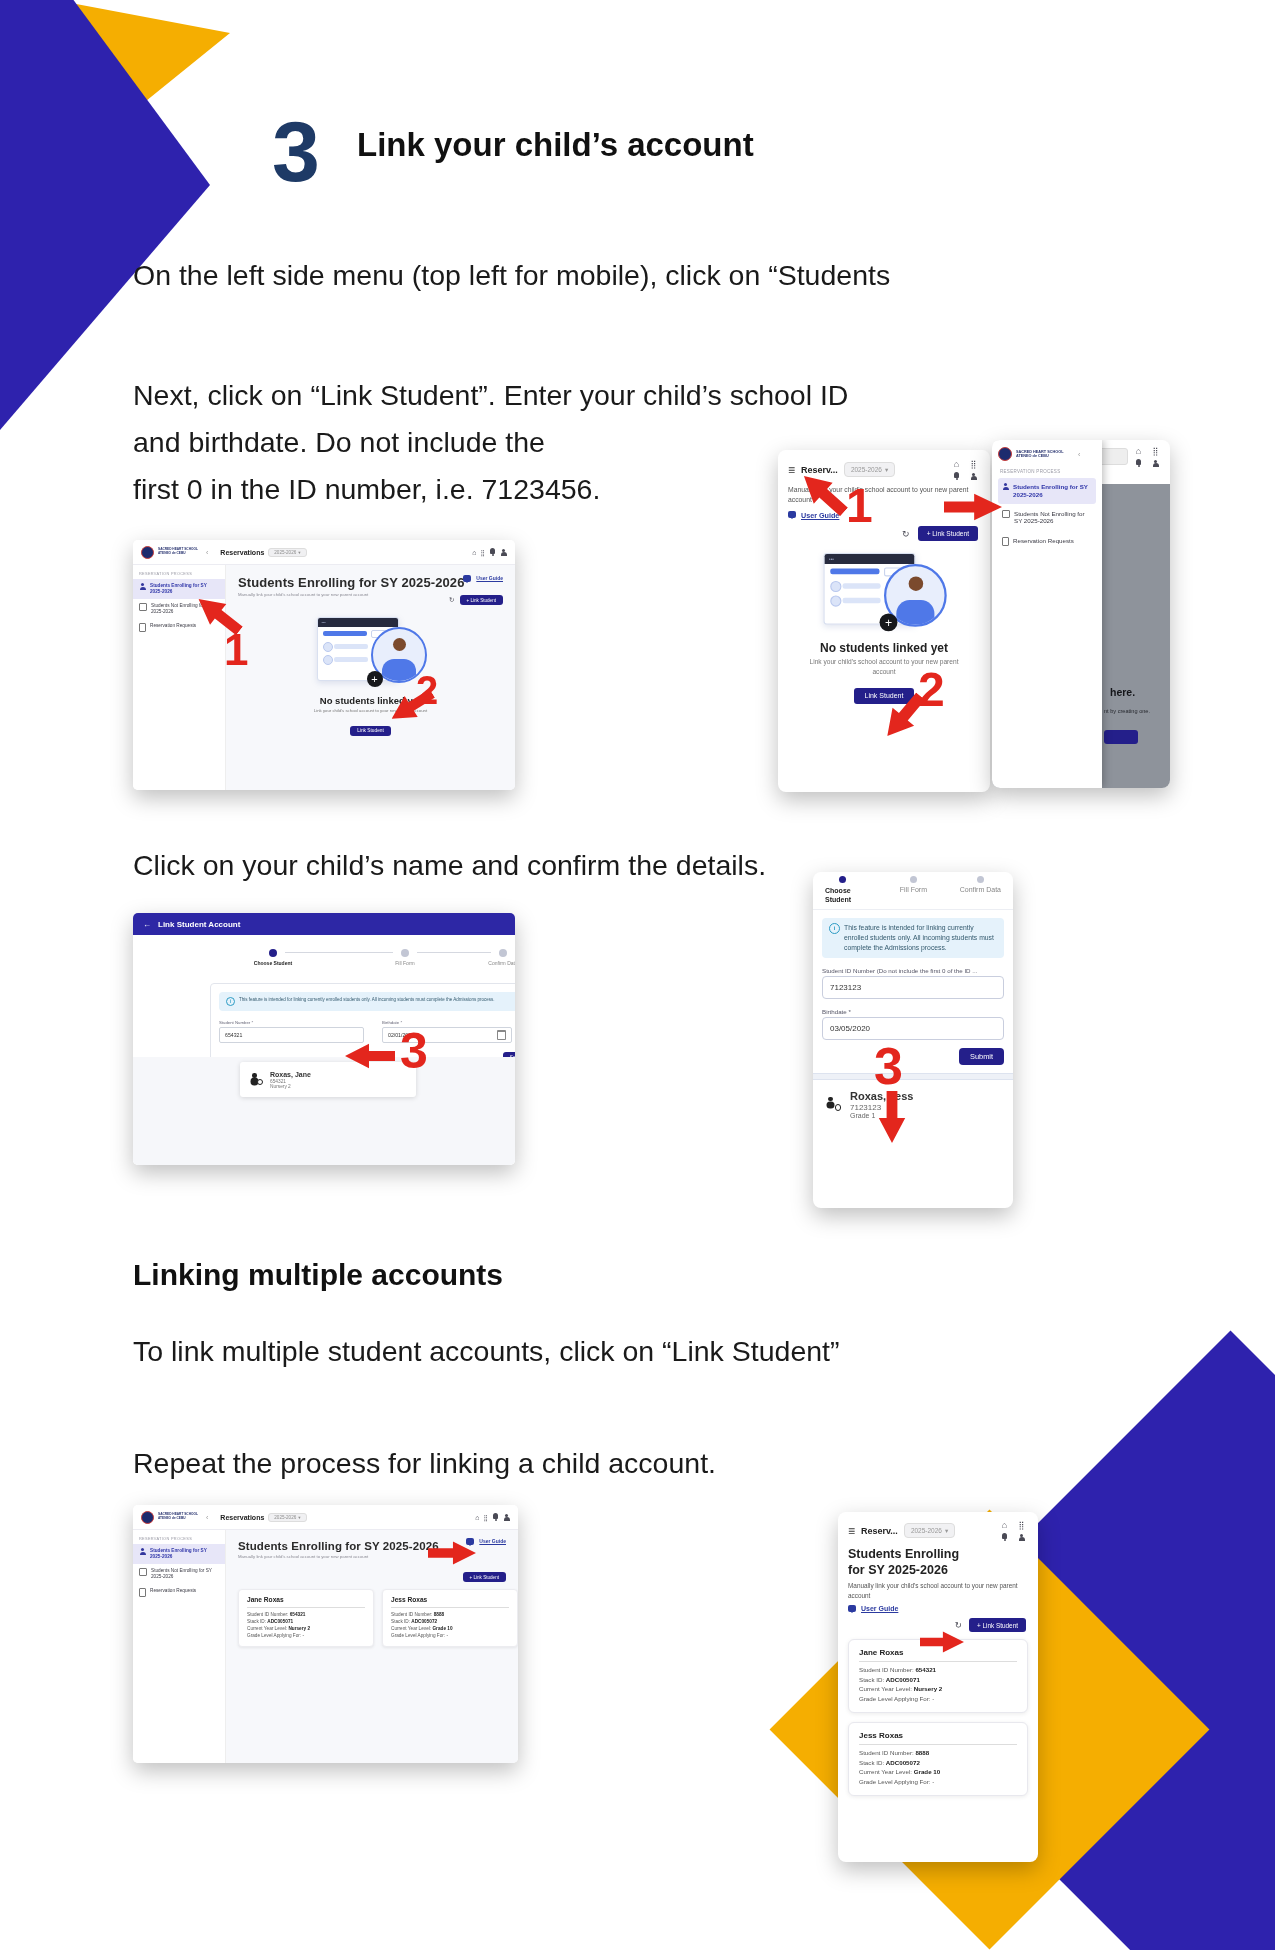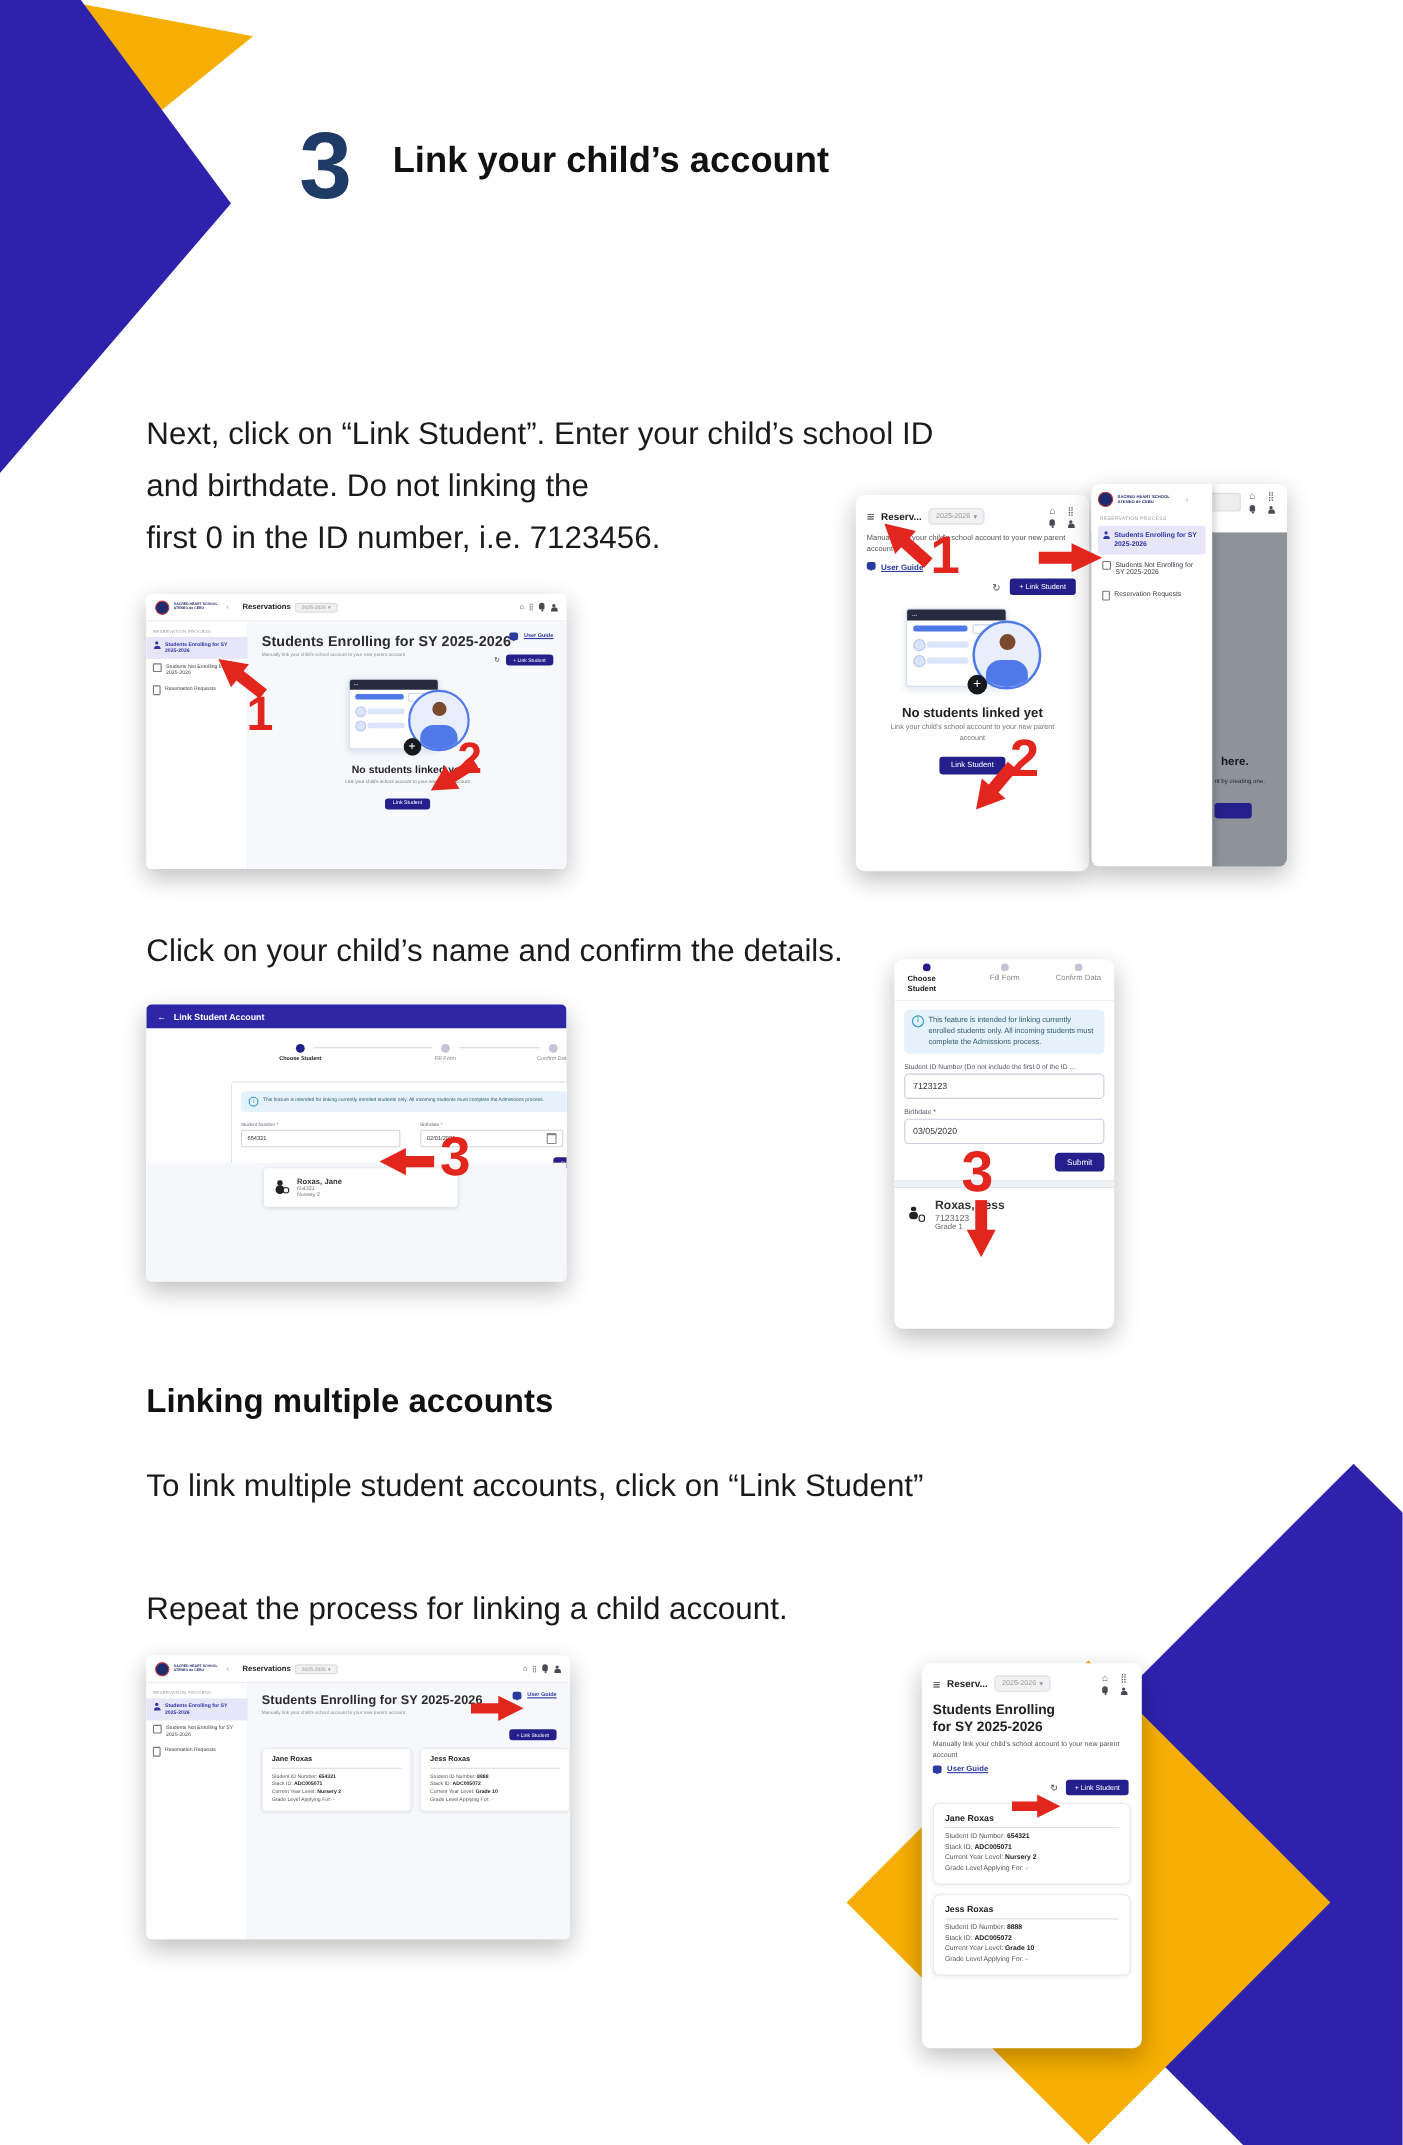--- a/index.html
+++ b/index.html
@@ -127,24 +127,25 @@
 
 <div class="abs c-tl-gold"></div>
 <div class="abs c-tl-blue"></div>
 <div class="abs c-br-blue"></div>
 <div class="abs c-br-gold"></div>
 
 <div class="abs step-num">3</div>
 <div class="abs doc-title">Link your child’s account</div>
 
 <div class="abs para" style="left:133px;top:252px;">
+  <div>On the left side menu (top left for mobile), click on “Students</div>
 </div>
 <div class="abs para" style="left:133px;top:372px;">
   <div>Next, click on “Link Student”. Enter your child’s school ID</div>
-  <div>and birthdate. Do not linking the</div>
+  <div>and birthdate. Do not include the</div>
   <div>first 0 in the ID number, i.e. 7123456.</div>
 </div>
 <div class="abs para" style="left:133px;top:842px;">Click on your child’s name and confirm the details.</div>
 <div class="abs h2">Linking multiple accounts</div>
 <div class="abs para" style="left:133px;top:1328px;">
   <div>To link multiple student accounts, click on “Link Student”</div>
 </div>
 <div class="abs para" style="left:133px;top:1440px;">Repeat the process for linking a child account.</div>
 
 <div class="shot" style="left:133px;top:540px;width:382px;height:250px;">

